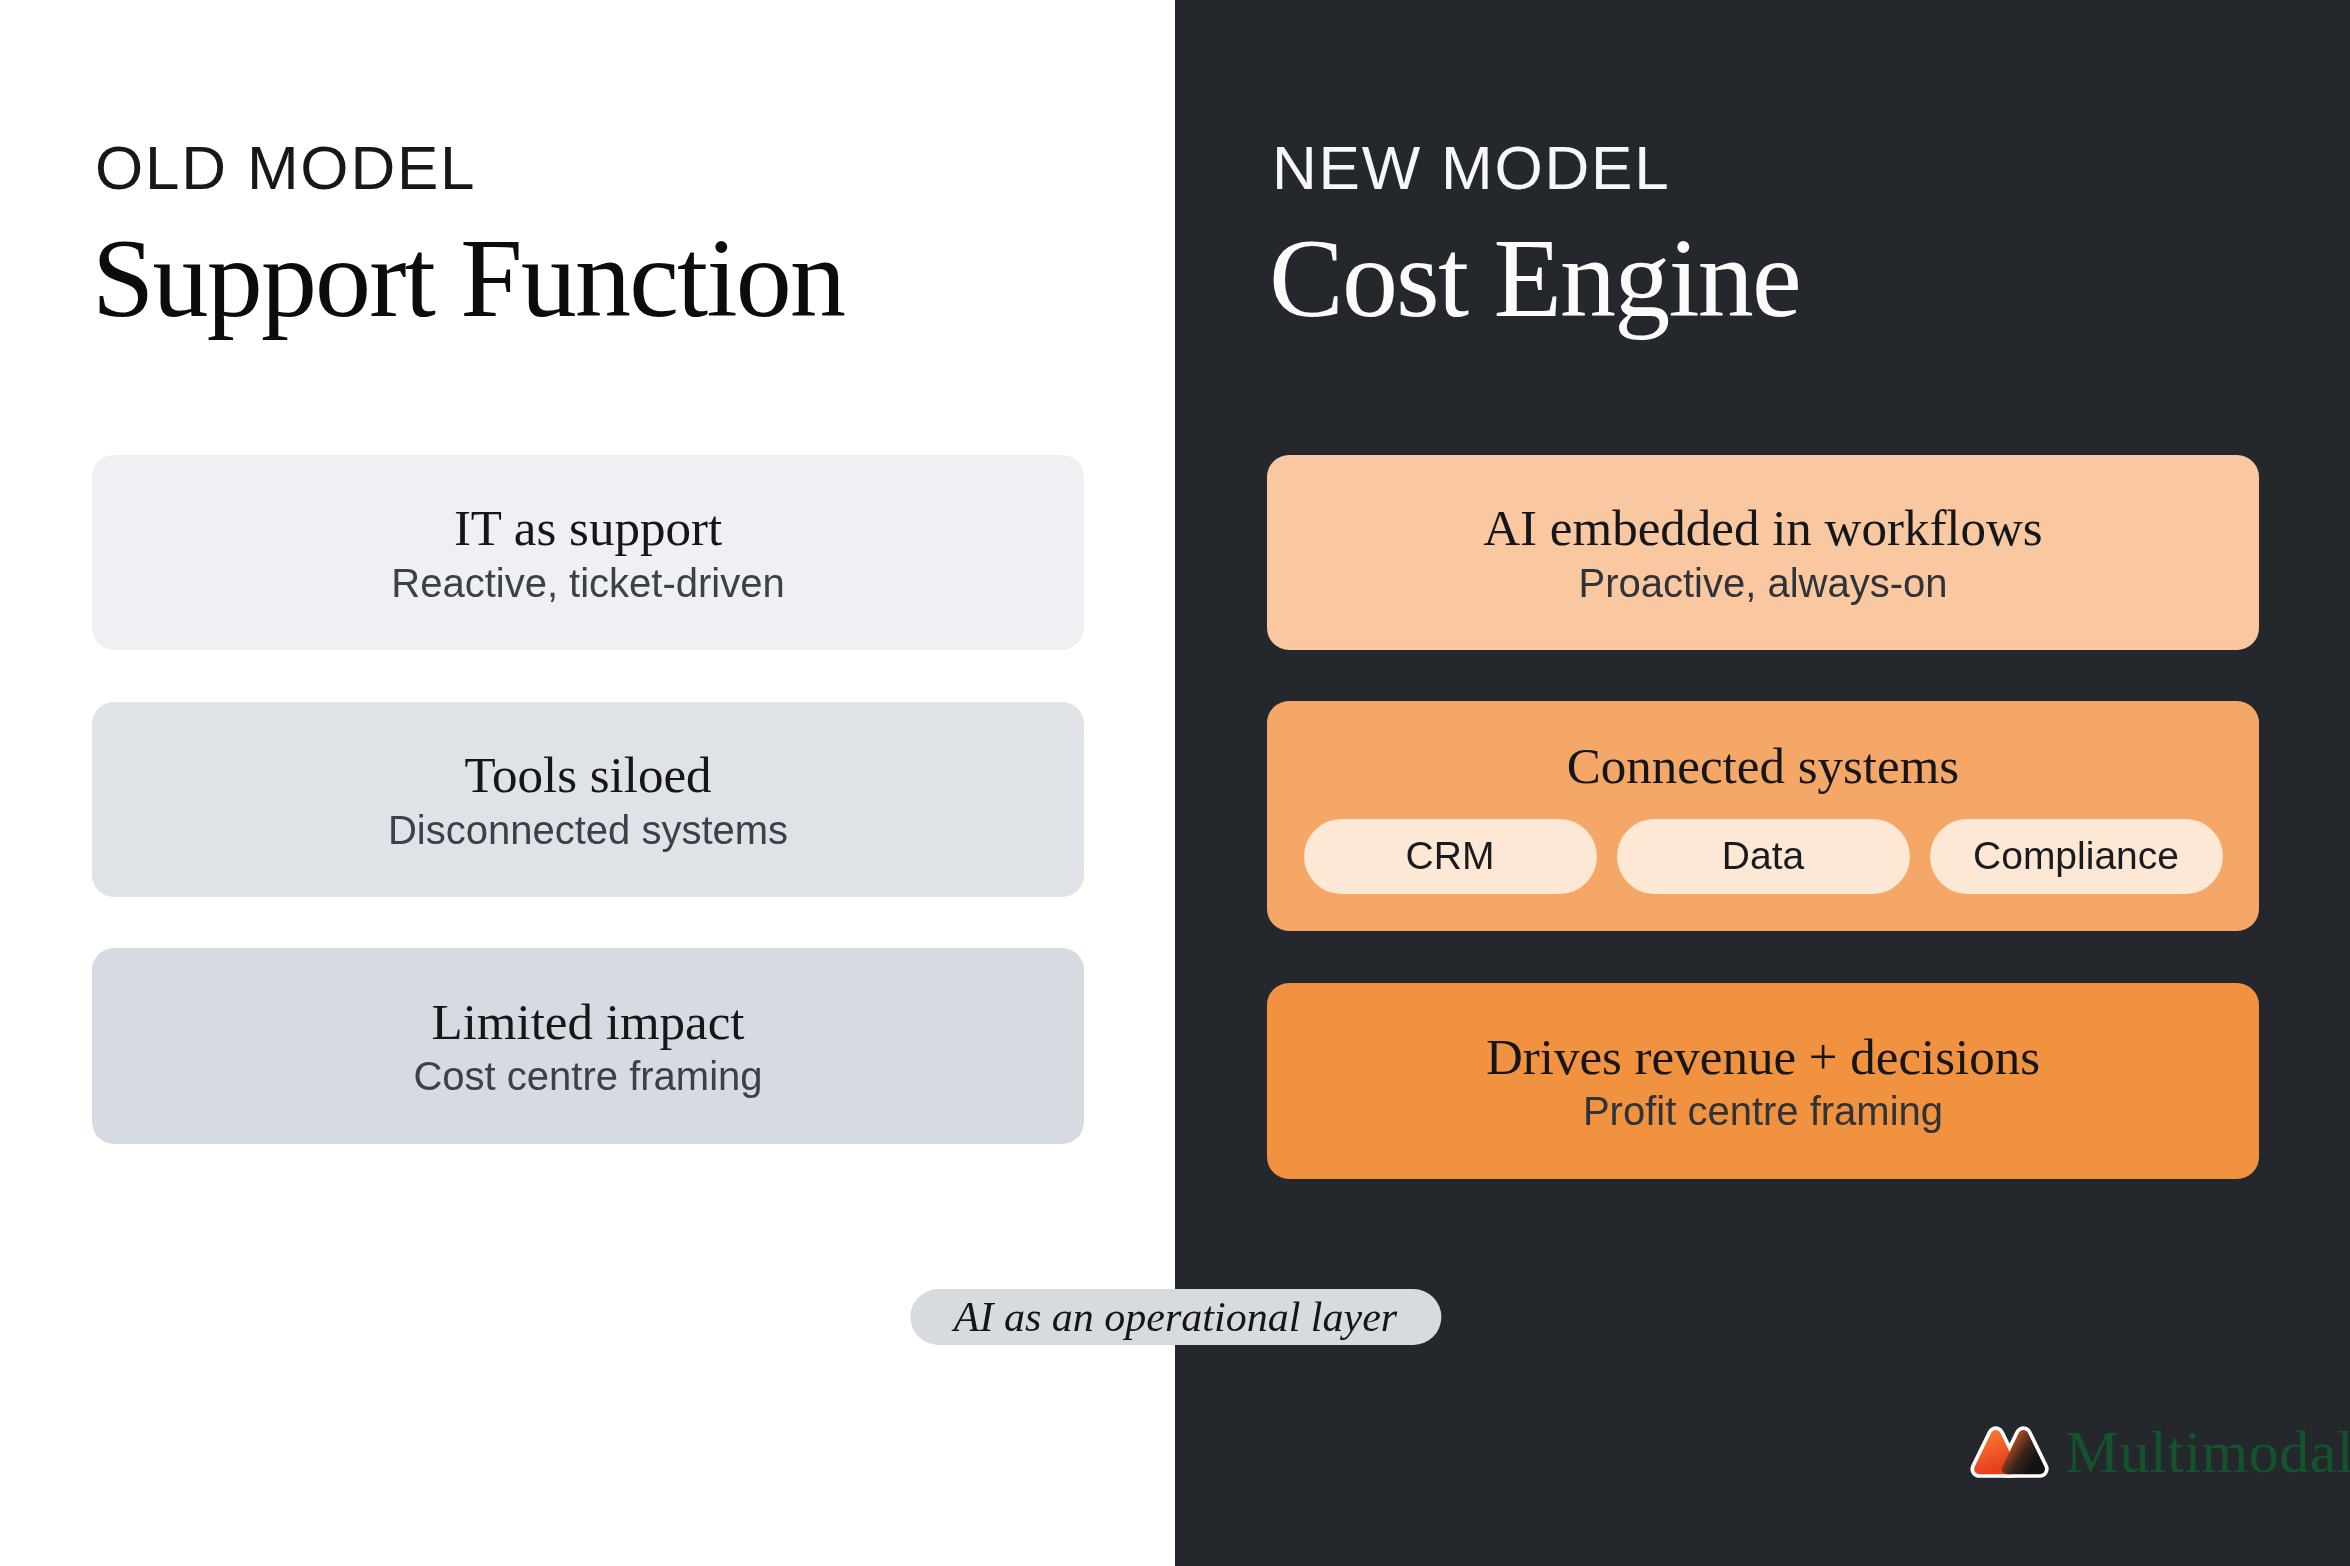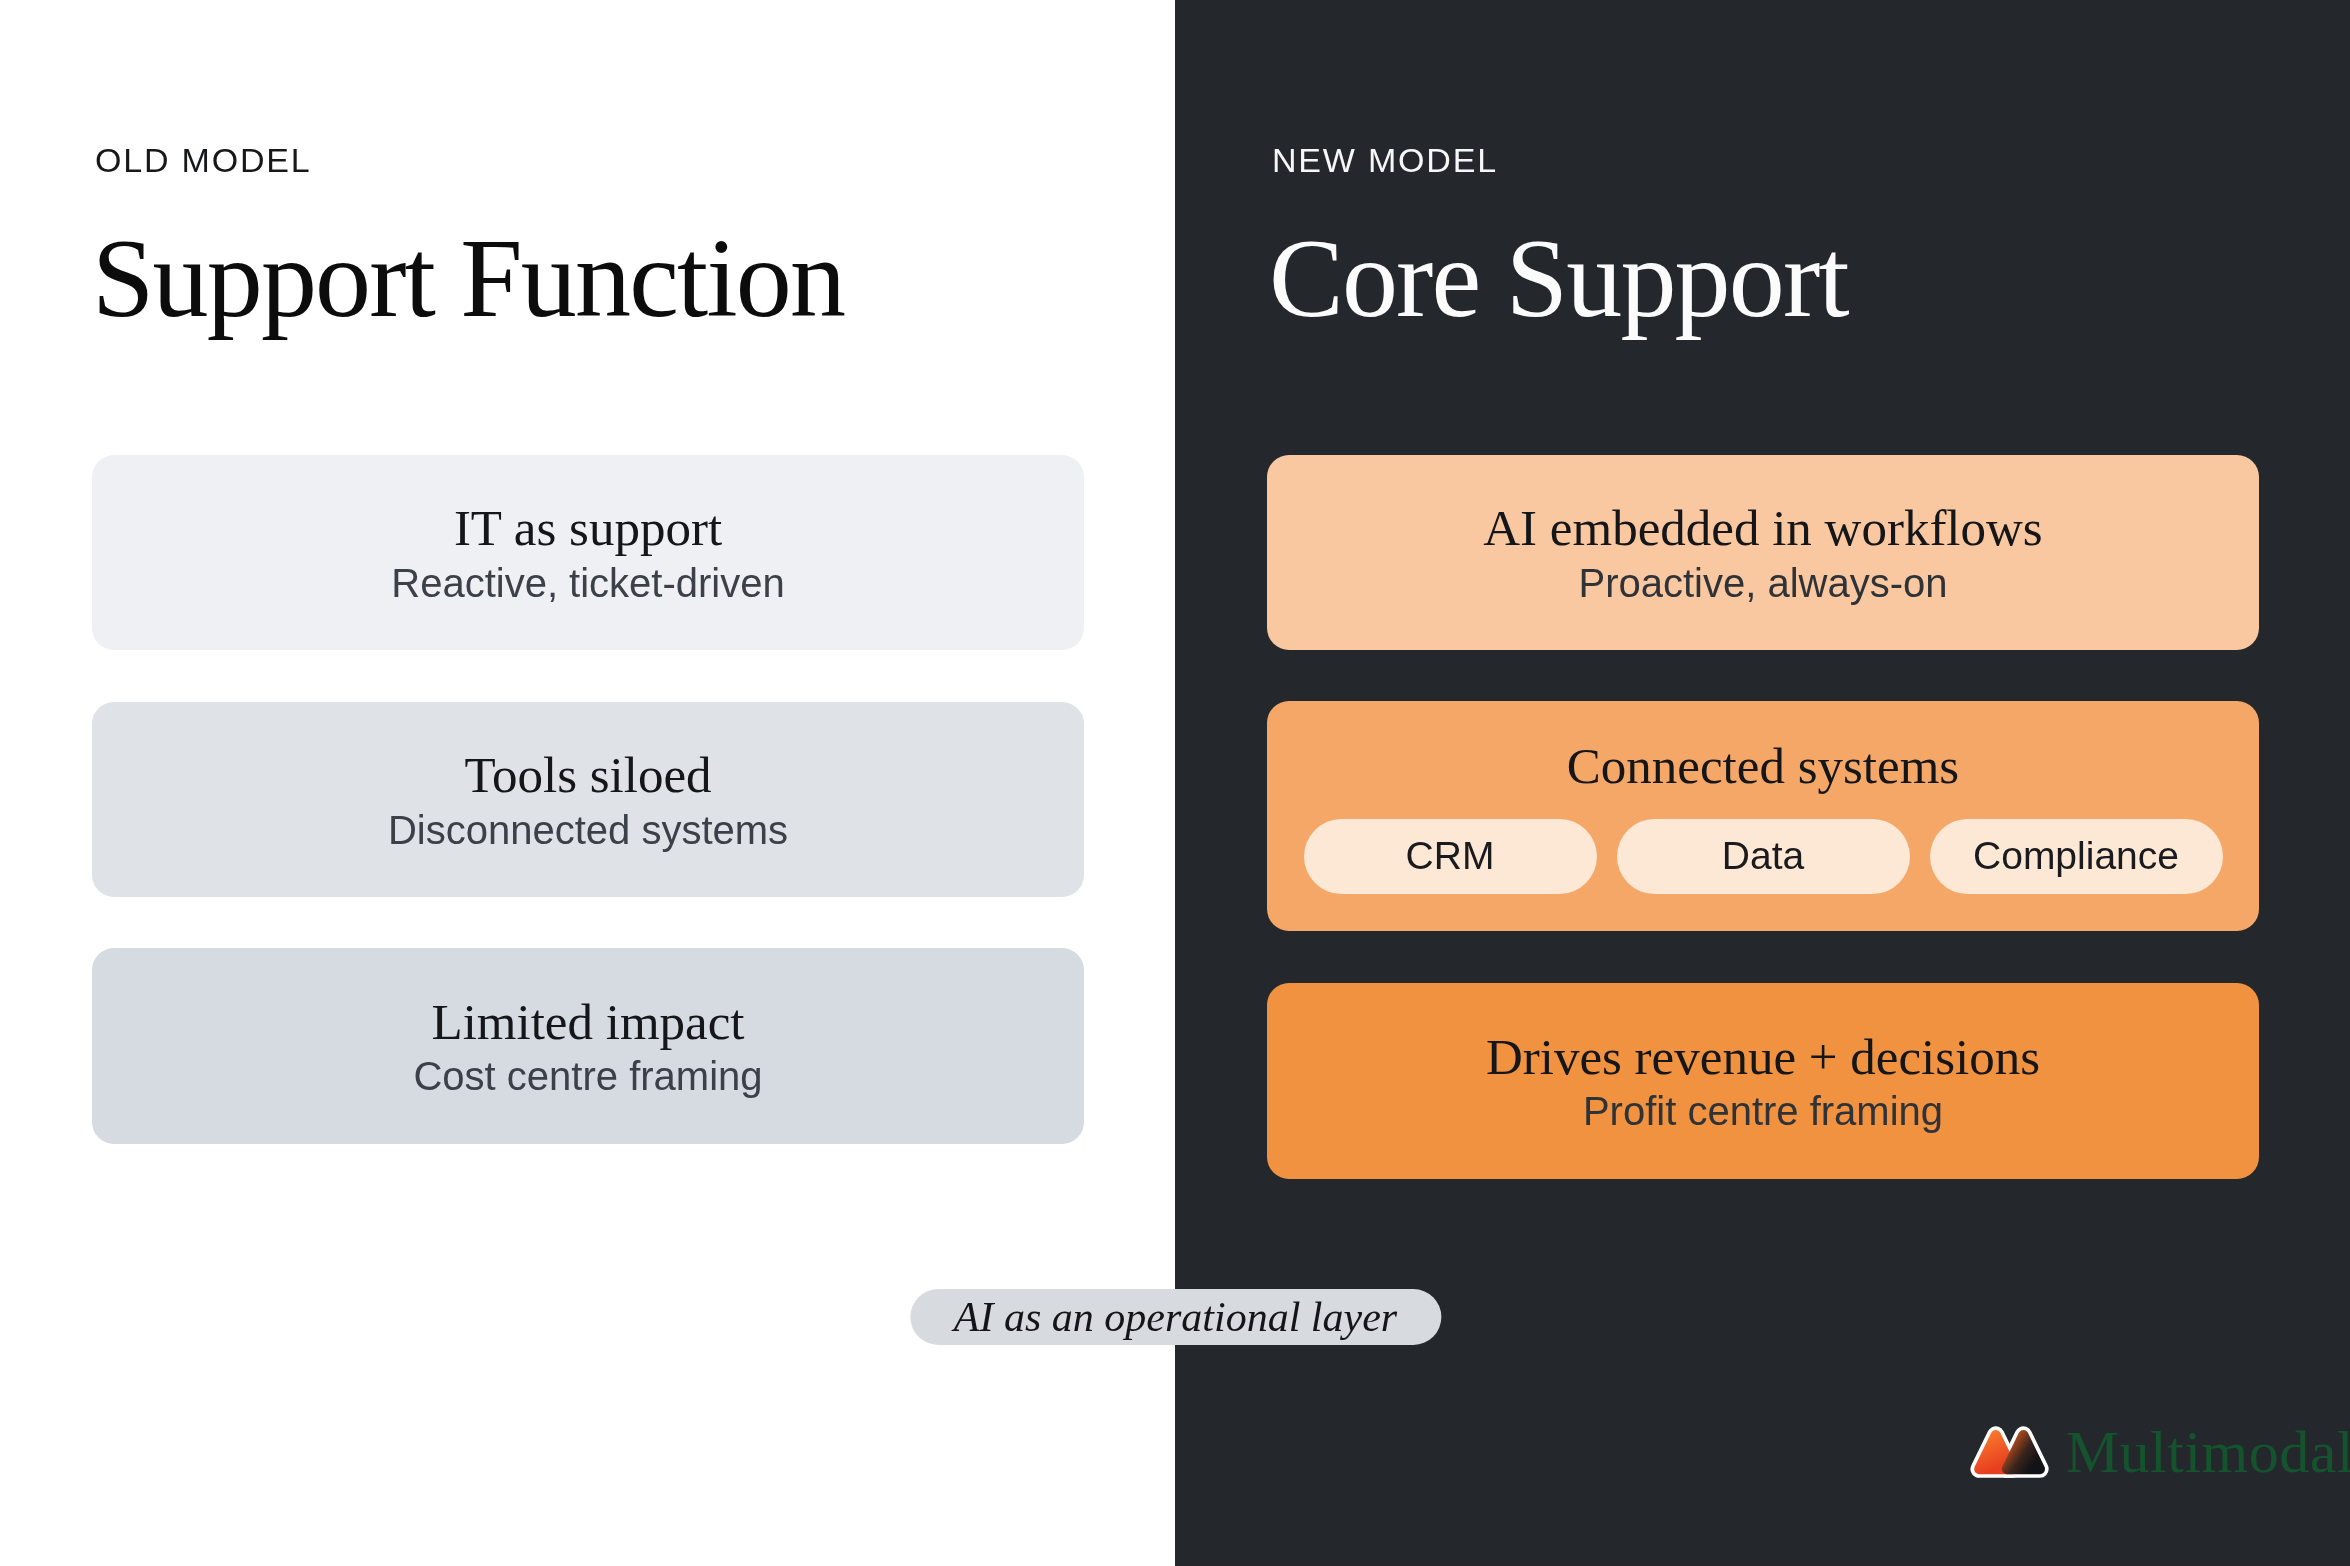--- a/index.html
+++ b/index.html
@@ -5,22 +5,22 @@
   html,body{margin:0;padding:0;}
   body{
     width:2351px;height:1567px;
     font-family:"Liberation Sans",sans-serif;
     background:#ffffff;
   }
   .canvas{position:relative;width:2351px;height:1567px;overflow:hidden;background:#ffffff;}
   .panel-right{position:absolute;left:1175px;top:0;width:1175px;height:1567px;background:var(--dark-bg,#24272c);}
 
   .eyebrow{
-    position:absolute;top:141px;
-    font-size:34px;letter-spacing:1.8px;color:#17181a;
+    position:absolute;top:132px;
+    font-size:62px;letter-spacing:1.8px;color:#17181a;
     font-family:"Liberation Sans",sans-serif;
   }
   .eyebrow.old{left:95px;}
   .eyebrow.new{left:1272px;color:#f6f7f8;}
 
   .big-title{
     position:absolute;top:217px;
     font-family:"Liberation Serif",serif;
     font-size:112px;letter-spacing:-1.8px;color:#0c0c0d;line-height:1.1;
   }
@@ -72,21 +72,21 @@
 <body>
 
 <div class="canvas">
 
   <div class="panel-right"></div>
 
   <div class="eyebrow old">OLD MODEL</div>
   <div class="big-title old">Support Function</div>
 
   <div class="eyebrow new">NEW MODEL</div>
-  <div class="big-title new">Core Support</div>
+  <div class="big-title new">Cost Engine</div>
 
   <div class="card old-1">
     <div class="card-title">IT as support</div>
     <div class="card-sub">Reactive, ticket-driven</div>
   </div>
   <div class="card old-2">
     <div class="card-title">Tools siloed</div>
     <div class="card-sub">Disconnected systems</div>
   </div>
   <div class="card old-3">

